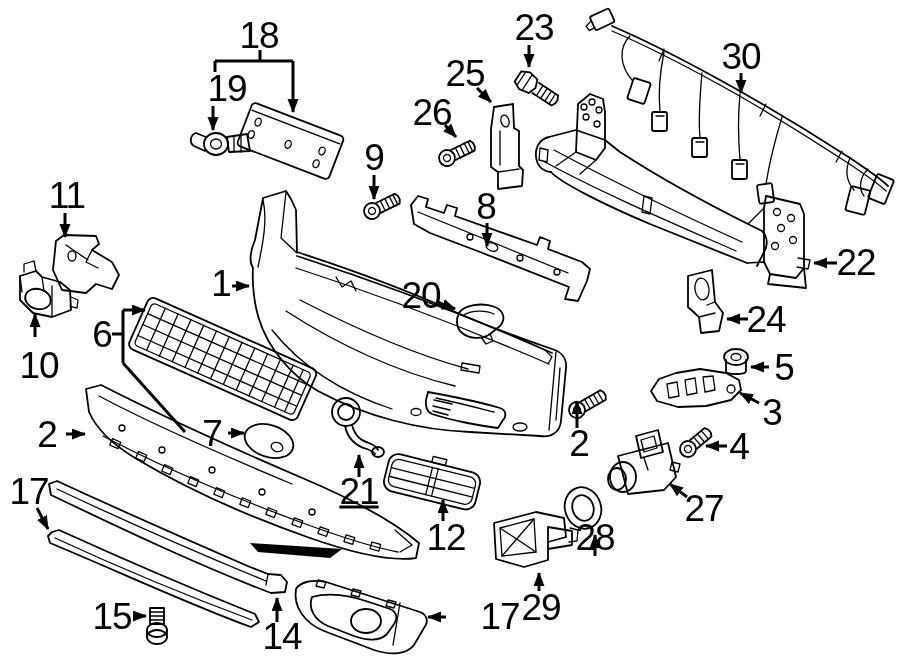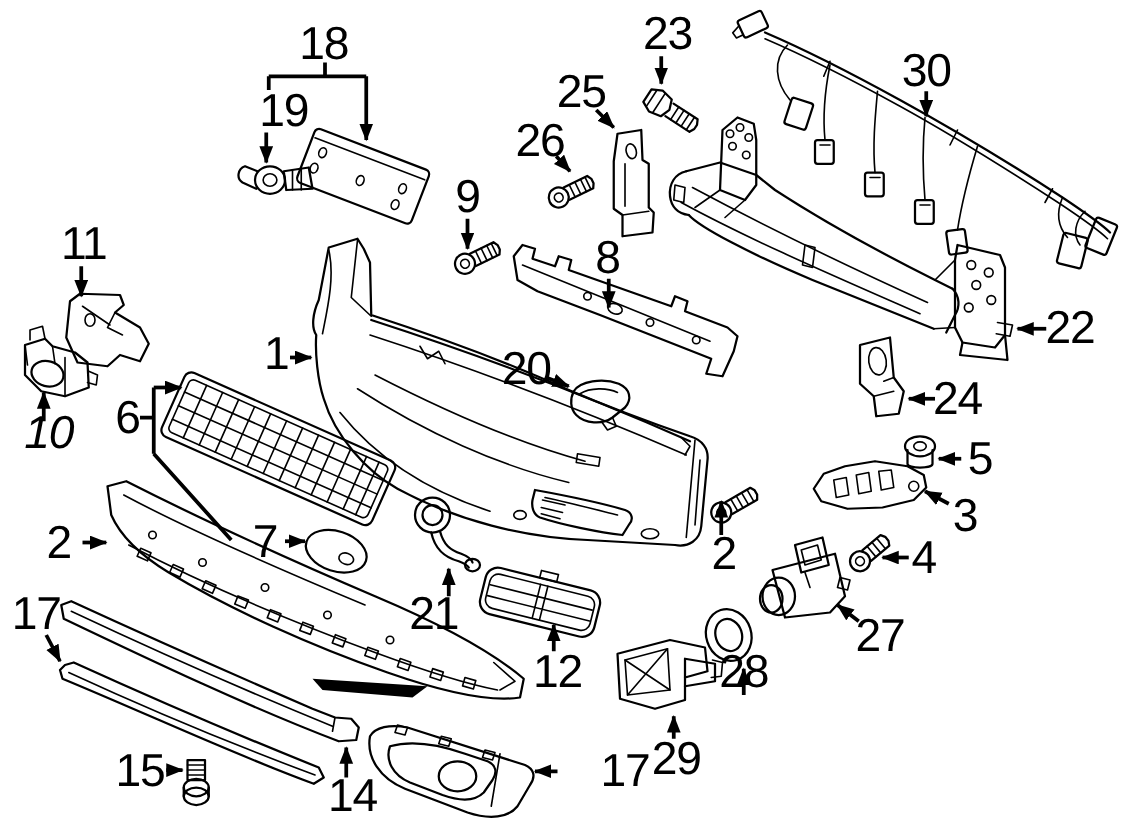--- a/index.html
+++ b/index.html
@@ -362,32 +362,32 @@
   <div id="callout-layer">
       <div class="callout" style="left: 221px; top: 283px;">1</div>
       <div class="callout" style="left: 579px; top: 443px;">2</div>
       <div class="callout" style="left: 772px; top: 412px;">3</div>
       <div class="callout" style="left: 739px; top: 446px;">4</div>
       <div class="callout" style="left: 784px; top: 367px;">5</div>
       <div class="callout" style="left: 102px; top: 334px;">6</div>
       <div class="callout" style="left: 212px; top: 433px;">7</div>
       <div class="callout" style="left: 486px; top: 206px;">8</div>
       <div class="callout" style="left: 374px; top: 157px;">9</div>
-      <div class="callout" style="left: 39px; top: 346px; font-style: italic;">10</div>
+      <div class="callout" style="left: 39px; top: 365px;">10</div>
       <div class="callout" style="left: 67px; top: 195px;">11</div>
       <div class="callout" style="left: 446px; top: 537px;">12</div>
       <div class="callout" style="left: 47px; top: 434px;">2</div>
       <div class="callout" style="left: 282px; top: 636px;">14</div>
       <div class="callout" style="left: 112px; top: 616px;">15</div>
       <div class="callout" style="left: 29px; top: 491px;">17</div>
       <div class="callout" style="left: 468px; top: 616px; margin-left: 32px;">17</div>
       <div class="callout" style="left: 259px; top: 35px;">18</div>
       <div class="callout" style="left: 214px; top: 88px; margin-left: 13px;">19</div>
       <div class="callout" style="left: 421px; top: 295px;">20</div>
-      <div class="callout" style="left: 347px; top: 491px;">21</div>
+      <div class="callout" style="left: 359px; top: 491px; text-decoration: underline;">21</div>
       <div class="callout" style="left: 856px; top: 262px;">22</div>
       <div class="callout" style="left: 534px; top: 27px;">23</div>
       <div class="callout" style="left: 766px; top: 319px;">24</div>
       <div class="callout" style="left: 465px; top: 73px;">25</div>
       <div class="callout" style="left: 432px; top: 112px;">26</div>
       <div class="callout" style="left: 704px; top: 508px;">27</div>
       <div class="callout" style="left: 595px; top: 537px;">28</div>
       <div class="callout" style="left: 541px; top: 607px;">29</div>
       <div class="callout" style="left: 741px; top: 56px;">30</div>
     </div>

